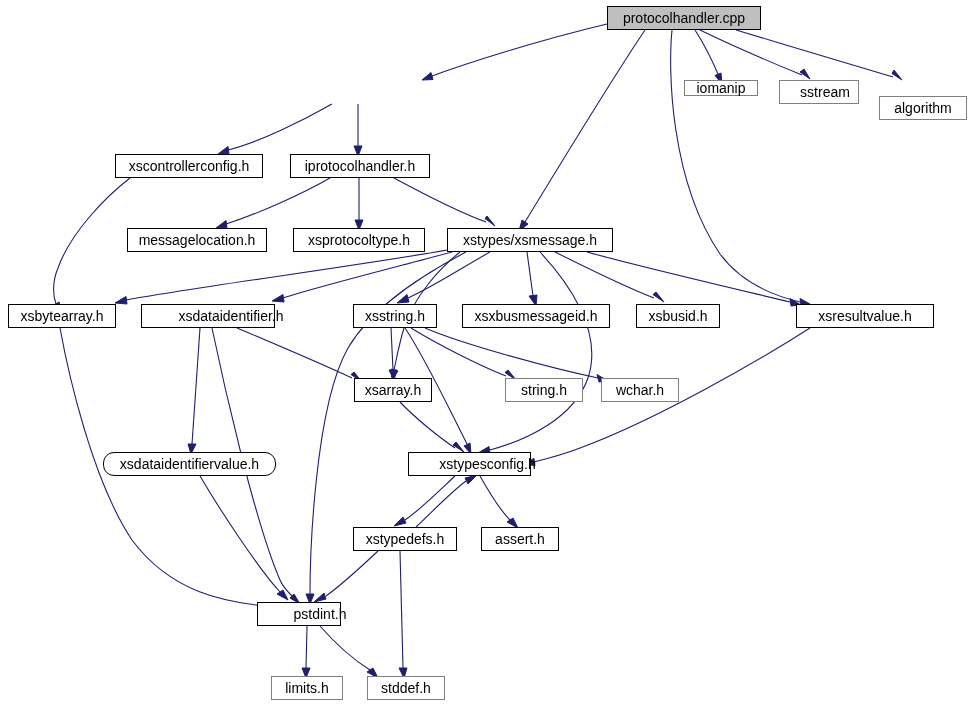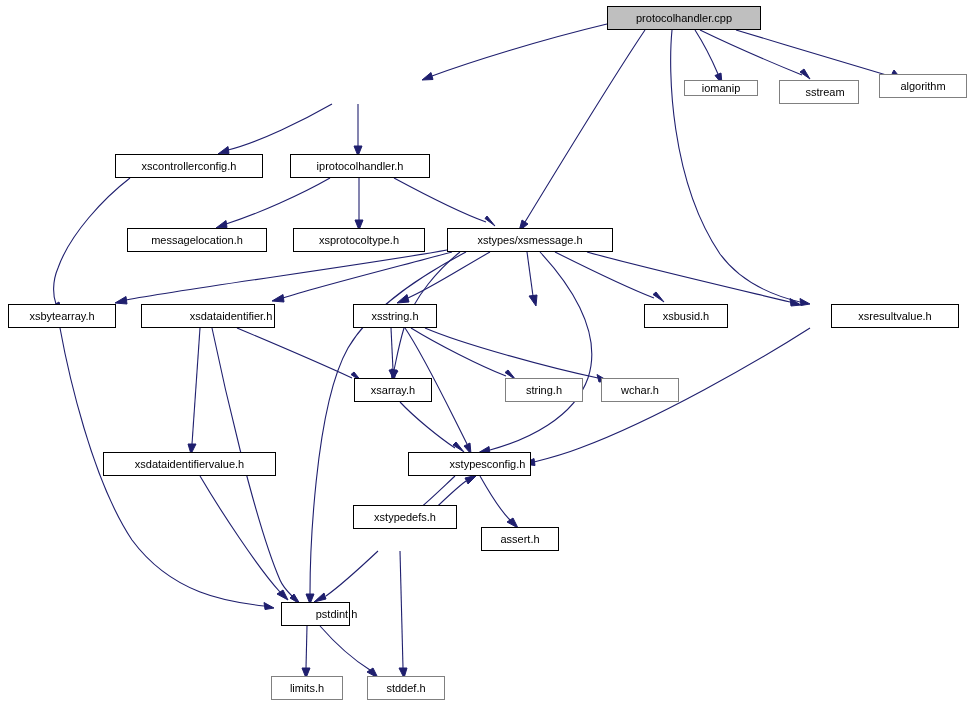--- a/index.html
+++ b/index.html
@@ -14,21 +14,21 @@
     background: #ffffff;
     font-family: "Liberation Sans", sans-serif;
     overflow: hidden;
   }
   .node {
     position: absolute;
     box-sizing: border-box;
     display: flex;
     align-items: center;
     justify-content: center;
-    font-size: 11px;
+    font-size: 14px;
     line-height: 1;
     color: #000000;
     background: #ffffff;
     border: 1px solid #000000;
     white-space: nowrap;
     letter-spacing: 0px;
   }
   .node.root {
     background: #bfbfbf;
     border-color: #000000;
@@ -183,21 +183,21 @@
 
   <div class="node root" style="left:607px;top:6px;width:154px;height:24px;">
       <span>protocolhandler.cpp</span>
     </div>
   <div class="node ext" style="left:684px;top:80px;width:74px;height:16px;">
       <span>iomanip</span>
     </div>
   <div class="node ext" style="left:779px;top:80px;width:80px;height:24px;padding-left:12px;">
       <span>sstream</span>
     </div>
-  <div class="node ext" style="left:879px;top:74px;width:88px;height:24px;">
+  <div class="node ext" style="left:879px;top:96px;width:88px;height:24px;">
       <span>algorithm</span>
     </div>
   <div class="node" style="left:290px;top:154px;width:140px;height:24px;">
       <span>iprotocolhandler.h</span>
     </div>
   <div class="node" style="left:115px;top:154px;width:148px;height:24px;">
       <span>xscontrollerconfig.h</span>
     </div>
   <div class="node" style="left:127px;top:228px;width:140px;height:24px;justify-content:center;">
       <span>messagelocation.h</span>
@@ -210,48 +210,51 @@
     </div>
   <div class="node" style="left:8px;top:304px;width:108px;height:24px;">
       <span>xsbytearray.h</span>
     </div>
   <div class="node" style="left:141px;top:304px;width:134px;height:24px;padding-left:46px;">
       <span>xsdataidentifier.h</span>
     </div>
   <div class="node" style="left:353px;top:304px;width:84px;height:24px;">
       <span>xsstring.h</span>
     </div>
-  <div class="node" style="left:636px;top:304px;width:84px;height:24px;margin-left:8px;">
+  <div class="node" style="left:462px;top:304px;width:148px;height:24px;">
+      <span>xsxbusmessageid.h</span>
+    </div>
+  <div class="node" style="left:636px;top:304px;width:84px;height:24px;">
       <span>xsbusid.h</span>
     </div>
-  <div class="node" style="left:831px;top:304px;width:128px;height:24px;">
+  <div class="node" style="left:796px;top:304px;width:138px;height:24px;">
       <span>xsresultvalue.h</span>
     </div>
   <div class="node" style="left:354px;top:378px;width:78px;height:24px;">
       <span>xsarray.h</span>
     </div>
   <div class="node ext" style="left:505px;top:378px;width:78px;height:24px;">
       <span>string.h</span>
     </div>
   <div class="node ext" style="left:601px;top:378px;width:78px;height:24px;">
       <span>wchar.h</span>
     </div>
-  <div class="node" style="left:103px;top:452px;width:173px;height:24px;">
+  <div class="node" style="left:103px;top:452px;width:173px;height:24px;border-radius:11px;">
       <span>xsdataidentifiervalue.h</span>
     </div>
   <div class="node" style="left:408px;top:452px;width:123px;height:24px;padding-left:36px;">
       <span>xstypesconfig.h</span>
     </div>
-  <div class="node" style="left:353px;top:505px;width:104px;height:24px;">
+  <div class="node" style="left:353px;top:527px;width:104px;height:24px;">
       <span>xstypedefs.h</span>
     </div>
   <div class="node" style="left:481px;top:527px;width:78px;height:24px;">
       <span>assert.h</span>
     </div>
-  <div class="node" style="left:281px;top:602px;width:69px;height:24px;padding-left:42px;">
+  <div class="node" style="left:257px;top:602px;width:84px;height:24px;padding-left:42px;">
       <span>pstdint.h</span>
     </div>
   <div class="node ext" style="left:271px;top:676px;width:72px;height:24px;">
       <span>limits.h</span>
     </div>
   <div class="node ext" style="left:367px;top:676px;width:78px;height:24px;">
       <span>stddef.h</span>
     </div>
 
 </div>

